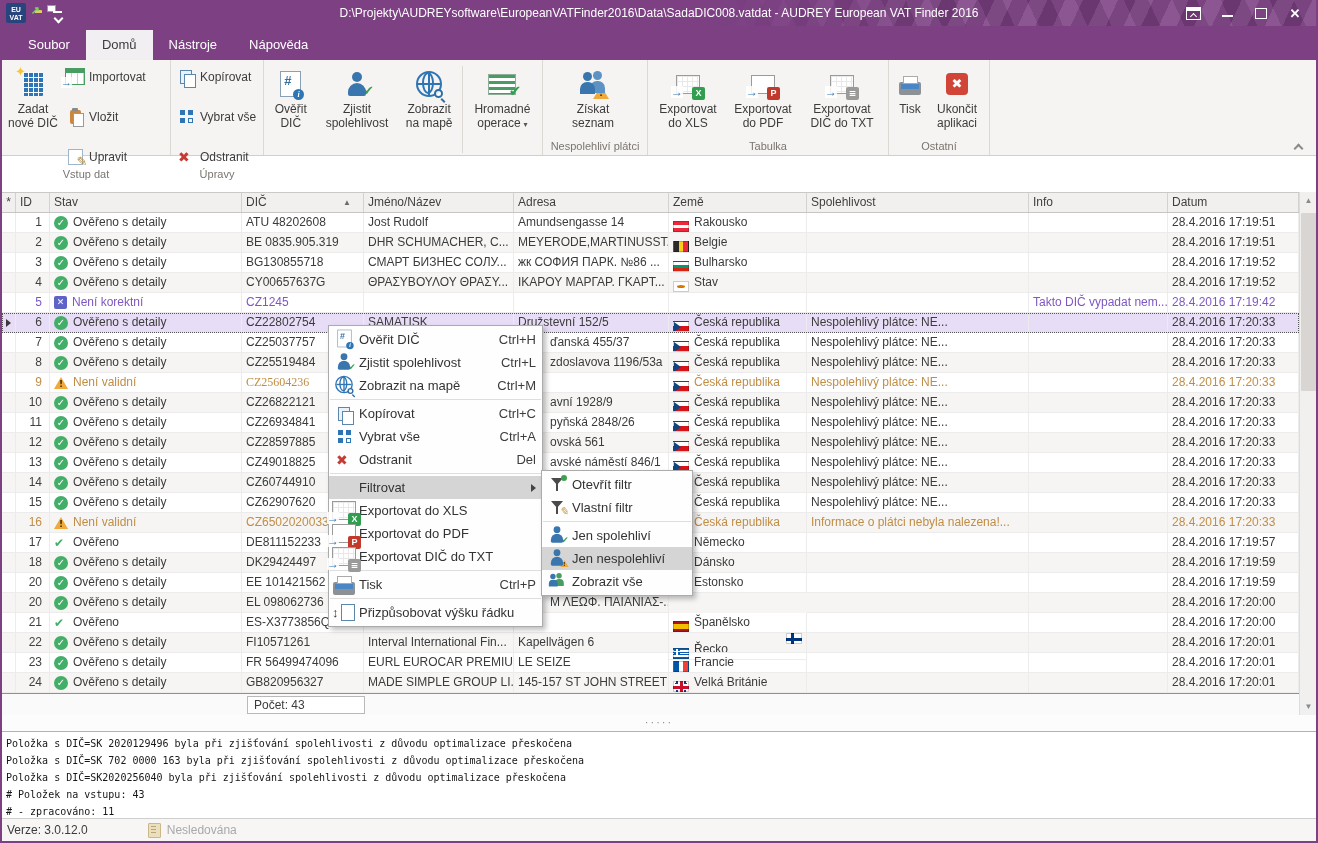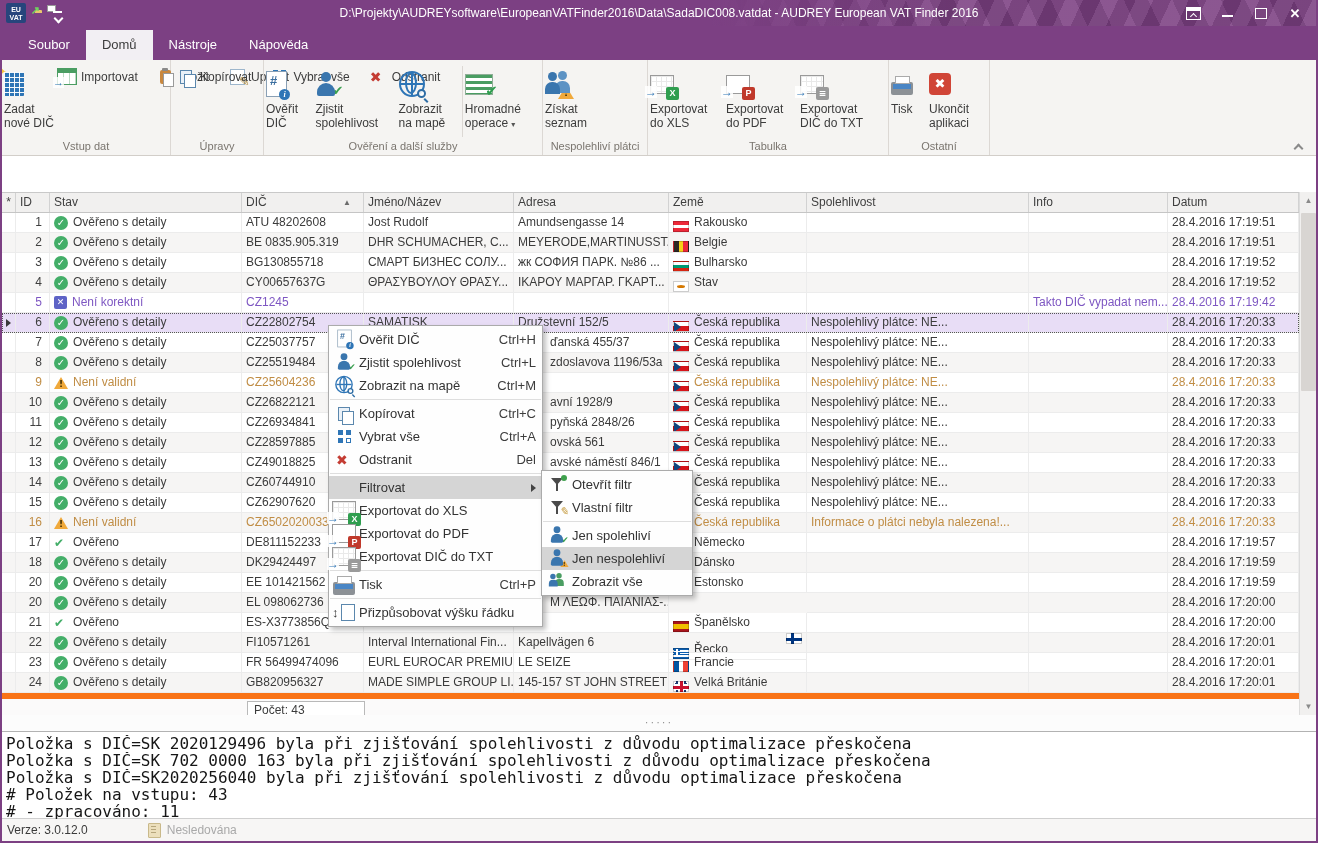--- a/index.html
+++ b/index.html
@@ -46,24 +46,24 @@
     align-items:flex-end;padding-left:12px;z-index:40;}
   .tab{height:30px;line-height:30px;padding:0 16px;color:#fff;font-size:13px;}
   .tab.active{background:#f2eff3;color:#3c3c3c;}
   
   .ribbon{position:absolute;left:2px;top:60px;right:2px;height:95px;background:#f5f4f2;
     border-bottom:1px solid #d2cec9;display:flex;z-index:30;}
   .rgroup{position:relative;display:flex;flex-direction:column;border-right:1px solid #dcd8d4;}
   .rgroup-body{flex:1;display:flex;align-items:flex-start;padding:2px 2px 0 2px;}
   .rgroup-label{height:16px;line-height:14px;text-align:center;font-size:11px;color:#7a756f;}
   .rbtn{display:flex;cursor:default;color:#3c3c3c;}
-  .rbtn.big{flex-direction:column;align-items:flex-start;width:var(--w);padding-top:4px;}
+  .rbtn.big{flex-direction:column;align-items:center;width:var(--w);padding-top:4px;}
   .rbtn.big .icobox{height:36px;display:flex;align-items:center;justify-content:center;}
   .rbtn.big .l1,.rbtn.big .l2{font-size:12px;line-height:14px;text-align:center;white-space:nowrap}
-  .smallcol{display:flex;flex-direction:row;justify-content:flex-start;gap:11px;padding-top:4px;}
+  .smallcol{display:flex;flex-direction:column;justify-content:flex-start;gap:19px;padding-top:4px;}
   .rbtn.small{flex-direction:row;align-items:center;gap:5px;height:21px;padding:0 4px;font-size:12px;white-space:nowrap}
   .rbtn.small .icobox{width:18px;height:18px;display:flex;align-items:center;justify-content:center}
   .caret{display:inline-block;margin-left:3px;font-size:8px;color:#555}
   .innersep{width:1px;background:#dcd8d4;margin:4px 2px 2px 2px;align-self:stretch}
   .ribbon-chevron{position:absolute;right:14px;bottom:4px;width:8px;height:8px}
   .ribbon-chevron::before{content:"";position:absolute;left:1px;top:3px;width:5px;height:5px;
     border-left:2px solid #8a8a8a;border-top:2px solid #8a8a8a;transform:rotate(45deg)}
   
   .groupbar{position:absolute;left:2px;top:156px;right:2px;height:36px;background:#f6f5f4;
     border-bottom:1px solid #d5d2cf;color:#a6a29d;font-size:13px;line-height:36px;padding-left:24px;box-sizing:border-box;}
@@ -123,21 +123,21 @@
     linear-gradient(180deg,transparent 0 4px,#003580 4px 7px,transparent 7px)}
   .f-fr{background:linear-gradient(90deg,#0055a4 33%,#fff 33% 66%,#ef4135 66%)}
   .f-gb{background:#1d3b73;background-image:
     linear-gradient(90deg,transparent 0 6px,#c8102e 6px 9px,transparent 9px),
     linear-gradient(180deg,transparent 0 4px,#c8102e 4px 7px,transparent 7px),
     linear-gradient(90deg,transparent 0 4.5px,#fff 4.5px 10.5px,transparent 10.5px),
     linear-gradient(180deg,transparent 0 2.5px,#fff 2.5px 8.5px,transparent 8.5px),
     linear-gradient(45deg,#fff 0 10%,transparent 10% 90%,#fff 90%),
     linear-gradient(-45deg,#fff 0 10%,transparent 10% 90%,#fff 90%)}
   
-  .gfoot{position:absolute;left:2px;top:693px;height:22px;background:#fbfafa;border-top:6px solid #f97316;z-index:4;}
+  .gfoot{position:absolute;left:2px;top:693px;height:22px;background:#fbfafa;border-top:1px solid #f97316;z-index:4;}
   .count-box{position:absolute;left:245px;top:2px;width:118px;height:18px;border:1px solid #b9b9b9;background:#fff;
     font-size:12px;line-height:17px;padding-left:6px;box-sizing:border-box;color:#3b3b3b}
   
   .vscroll{position:absolute;top:192px;width:17px;bottom:0;height:523px;background:#f1f0ef;border-left:1px solid #dcdcdc;z-index:6;}
   .vs-arrow{position:absolute;left:0;right:0;height:17px;display:flex;align-items:center;justify-content:center;color:#8a8a8a;font-size:8px}
   .vs-thumb{position:absolute;left:1px;right:1px;background:#d8d5d2;border-radius:1px}
   
   .menu{position:absolute;background:#fefefe;border:1px solid #ababab;box-shadow:3px 3px 5px rgba(0,0,0,.25);
     padding:2px 0;z-index:20;}
   .mi{display:flex;align-items:center;height:23px;font-size:13px;color:#333;padding-right:6px;}
@@ -147,21 +147,21 @@
   .mi-label{white-space:nowrap;overflow:hidden}
   .mi-sc{margin-left:auto;padding-left:18px;color:#3d3d3d;white-space:nowrap}
   .mi-arrow{margin-left:auto;width:0;height:0;border-top:4px solid transparent;border-bottom:4px solid transparent;border-left:5px solid #444}
   .msep{height:1px;background:#dedede;margin:2px 1px}
   
   .splitter{position:absolute;left:2px;right:2px;top:715px;height:16px;background:#fcfcfc;z-index:5}
   .splitter::after{content:"·····";position:absolute;left:0;right:0;top:0;text-align:center;
     color:#8f8f8f;font-size:11px;letter-spacing:2px;line-height:14px}
   .logpanel{position:absolute;left:2px;right:2px;top:731px;height:88px;background:#fff;
     border-top:1px solid #b2b2b2;border-bottom:1px solid #cfcfcf;box-sizing:border-box;
-    font-family:"DejaVu Sans Mono",monospace;font-size:16px;color:#161616;padding:3px 0 0 4px;z-index:5}
+    font-family:"DejaVu Sans Mono",monospace;font-size:10px;color:#161616;padding:3px 0 0 4px;z-index:5}
   .logline{height:17px;line-height:17px;white-space:nowrap;overflow:hidden}
   .statusbar{position:absolute;left:2px;right:2px;top:819px;height:22px;background:#f7f6f5;z-index:5;
     display:flex;align-items:center;font-size:12px;color:#3b3b3b;padding-left:5px;box-sizing:border-box}
   .ic-clipboard{width:11px;height:13px;background:#ecdfbc;border:1px solid #c9b98a;border-radius:1px;position:relative;margin:0 6px 0 60px}
   .ic-clipboard::before{content:"";position:absolute;left:2px;top:2px;width:5px;height:1px;background:#b6a67c;
     box-shadow:0 3px 0 #b6a67c,0 6px 0 #b6a67c}
   .status-dim{color:#a9a9a9}
   
   .ic{position:relative;display:inline-block;flex:none}
   .ic i{position:absolute;display:block}
@@ -399,21 +399,20 @@
           <div class="rbtn big" style="--w: 76px;">
             <div class="icobox">
               <span class="ic ic-table-check">
                 <i></i>
               </span>
             </div>
             <div class="l1">Hromadné</div>
             <div class="l2">operace<span class="caret">▾</span></div>
           </div>
         </div>
-        <div class="rgroup-label">Ověření a další služby</div>
       </div>
       <div class="rgroup" style="width: 104px;">
         <div class="rgroup-body">
           <div class="rbtn big" style="--w: 96px;">
             <div class="icobox">
               <span class="ic ic-persons-warning">
                 <i></i>
               </span>
             </div>
             <div class="l1">Získat</div>
@@ -659,21 +658,21 @@
         <div class="c info" style="width: 139px;"></div>
         <div class="c datum" style="width: 131px;">28.4.2016 17:20:33</div>
       </div>
       <div class="grow tone-orange">
         <div class="c indicator" style="width: 14px;"></div>
         <div class="c id" style="width: 34px;">9</div>
         <div class="c stav" style="width: 192px;">
           <span class="st st-warn"></span>
           <span>Není validní</span>
         </div>
-        <div class="c dic" style="width: 122px;">CZ25604236</div>
+        <div class="c dic" style="width: 122px; font-family: Liberation Serif, serif;">CZ25604236</div>
         <div class="c name" style="width: 150px;"></div>
         <div class="c addr" style="width: 155px;"></div>
         <div class="c country" style="width: 138px;">
           <span class="flag f-cz"></span>
           <span>Česká republika</span>
         </div>
         <div class="c rel" style="width: 222px;">Nespolehlivý plátce: NE...</div>
         <div class="c info" style="width: 139px;"></div>
         <div class="c datum" style="width: 131px;">28.4.2016 17:20:33</div>
       </div>

